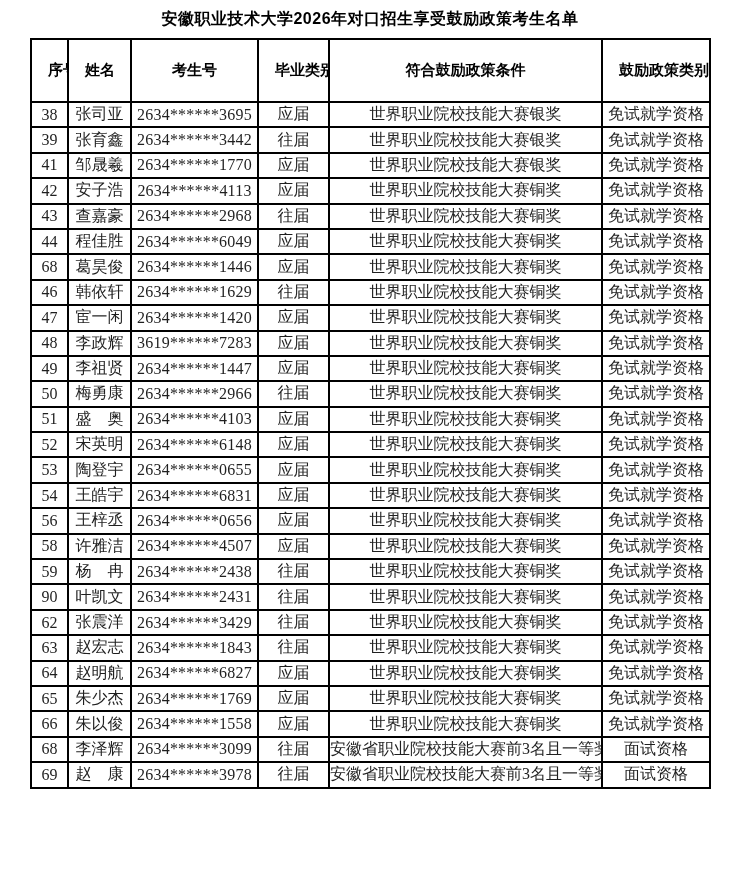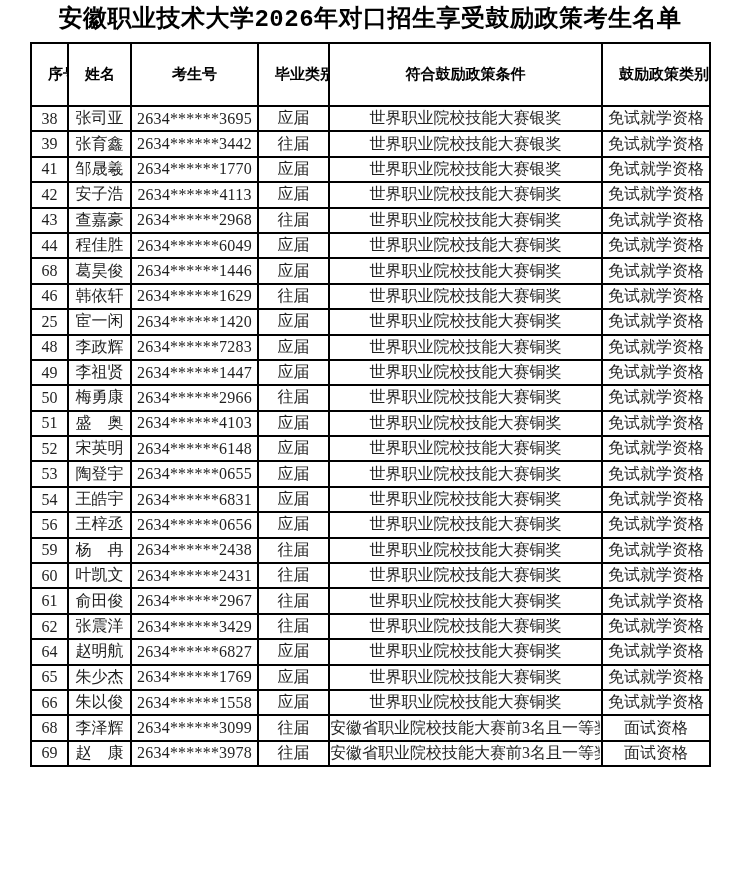--- a/index.html
+++ b/index.html
@@ -12,26 +12,26 @@
     font-family: "Liberation Serif", serif;
   }
   .page {
     position: relative;
     width: 740px;
     height: 891px;
     background: #ffffff;
   }
   .doc-title {
     margin: 0;
-    padding-top: 2px;
+    padding-top: 9px;
     padding-bottom: 8px;
     text-align: center;
-    font-family: Liberation Mono, monospace;
+    font-family: Liberation Sans, sans-serif;
     font-weight: bold;
-    font-size: 24px;
+    font-size: 16px;
     letter-spacing: 0.5px;
     color: #000000;
   }
   table.roster {
     border-collapse: collapse;
     table-layout: fixed;
     margin-left: 30px;
     width: 679px;
     background: #ffffff;
   }
@@ -54,21 +54,21 @@
     color: #1f1f1f;
     height: 23.4px;
     border: 2px solid #000000;
     text-align: center;
     vertical-align: middle;
     padding: 0;
     white-space: nowrap;
     overflow: hidden;
   }
   td.exam-no { font-size: 15.5px; letter-spacing: 0.2px; }
-  td.condition { font-size: 15.5px; border-radius: 9px; }
+  td.condition { font-size: 15.5px; }
 </style>
 </head>
 <body>
 
 <div class="page">
   <h1 class="doc-title">安徽职业技术大学2026年对口招生享受鼓励政策考生名单</h1>
 
   <table class="roster">
     <colgroup>
       <col style="width:37px">
@@ -147,31 +147,31 @@
         </tr>
         <tr>
           <td>46</td>
           <td>韩依轩</td>
           <td class="exam-no">2634******1629</td>
           <td>往届</td>
           <td class="condition">世界职业院校技能大赛铜奖</td>
           <td>免试就学资格</td>
         </tr>
         <tr>
-          <td>25</td>
+          <td>47</td>
           <td>宦一闲</td>
           <td class="exam-no">2634******1420</td>
           <td>应届</td>
           <td class="condition">世界职业院校技能大赛铜奖</td>
           <td>免试就学资格</td>
         </tr>
         <tr>
           <td>48</td>
           <td>李政辉</td>
-          <td class="exam-no">2634******7283</td>
+          <td class="exam-no">3619******7283</td>
           <td>应届</td>
           <td class="condition">世界职业院校技能大赛铜奖</td>
           <td>免试就学资格</td>
         </tr>
         <tr>
           <td>49</td>
           <td>李祖贤</td>
           <td class="exam-no">2634******1447</td>
           <td>应届</td>
           <td class="condition">世界职业院校技能大赛铜奖</td>
@@ -219,47 +219,55 @@
         </tr>
         <tr>
           <td>56</td>
           <td>王梓丞</td>
           <td class="exam-no">2634******0656</td>
           <td>应届</td>
           <td class="condition">世界职业院校技能大赛铜奖</td>
           <td>免试就学资格</td>
         </tr>
         <tr>
+          <td>58</td>
+          <td>许雅洁</td>
+          <td class="exam-no">2634******4507</td>
+          <td>应届</td>
+          <td class="condition">世界职业院校技能大赛铜奖</td>
+          <td>免试就学资格</td>
+        </tr>
+        <tr>
           <td>59</td>
           <td>杨　冉</td>
           <td class="exam-no">2634******2438</td>
           <td>往届</td>
           <td class="condition">世界职业院校技能大赛铜奖</td>
           <td>免试就学资格</td>
         </tr>
         <tr>
-          <td>60</td>
+          <td>90</td>
           <td>叶凯文</td>
           <td class="exam-no">2634******2431</td>
-          <td>往届</td>
-          <td class="condition">世界职业院校技能大赛铜奖</td>
-          <td>免试就学资格</td>
-        </tr>
-        <tr>
-          <td>61</td>
-          <td>俞田俊</td>
-          <td class="exam-no">2634******2967</td>
           <td>往届</td>
           <td class="condition">世界职业院校技能大赛铜奖</td>
           <td>免试就学资格</td>
         </tr>
         <tr>
           <td>62</td>
           <td>张震洋</td>
           <td class="exam-no">2634******3429</td>
+          <td>往届</td>
+          <td class="condition">世界职业院校技能大赛铜奖</td>
+          <td>免试就学资格</td>
+        </tr>
+        <tr>
+          <td>63</td>
+          <td>赵宏志</td>
+          <td class="exam-no">2634******1843</td>
           <td>往届</td>
           <td class="condition">世界职业院校技能大赛铜奖</td>
           <td>免试就学资格</td>
         </tr>
         <tr>
           <td>64</td>
           <td>赵明航</td>
           <td class="exam-no">2634******6827</td>
           <td>应届</td>
           <td class="condition">世界职业院校技能大赛铜奖</td>

